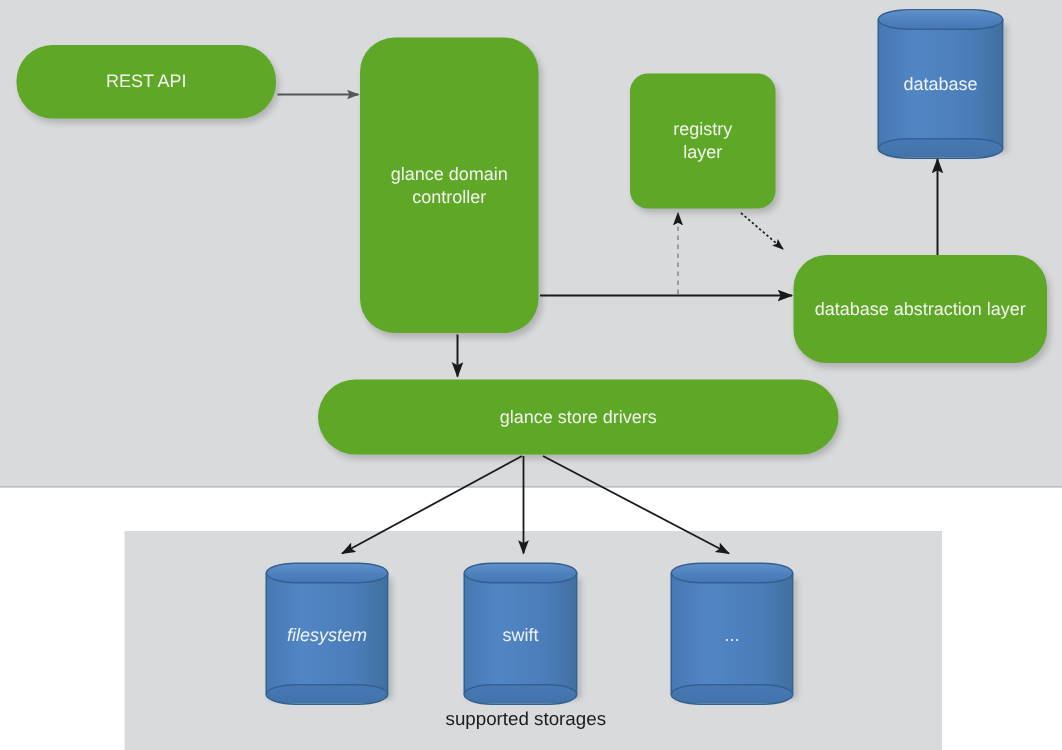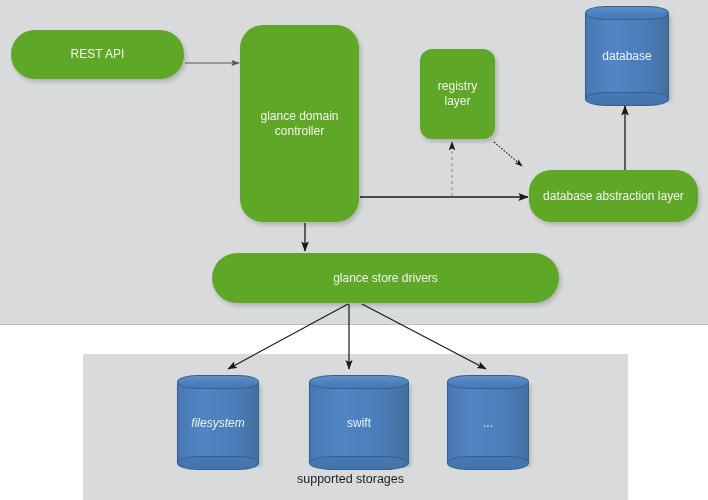--- a/index.html
+++ b/index.html
@@ -40,22 +40,22 @@
     justify-content: center;
     text-align: center;
     color: #f2f5ef;
     font-size: 12px;
     line-height: 15px;
     box-sizing: border-box;
     padding: 14px 6px;
   }
   #node-rest-api   { left: 11px;  top: 30px;  width: 173px; height: 49px;  border-radius: 24px; }
   #node-gdc        { left: 240px; top: 25px;  width: 119px; height: 197px; border-radius: 23px; }
-  #node-registry   { left: 420px; top: 49px;  width: 75px;  height: 90px;  }
-  #node-dal        { left: 529px; top: 170px; width: 169px; height: 52px;  border-radius: 22px; }
+  #node-registry   { left: 420px; top: 49px;  width: 97px;  height: 90px;  }
+  #node-dal        { left: 529px; top: 170px; width: 169px; height: 72px;  border-radius: 22px; }
   #node-gsd        { left: 212px; top: 253px; width: 347px; height: 50px;  border-radius: 25px; justify-content: center; }
 
   
   .cyl {
     position: absolute;
     border-radius: 19px;
   }
   .cyl .body {
     position: absolute;
     left: 0; right: 0;
@@ -87,21 +87,21 @@
     display: flex;
     align-items: center;
     justify-content: center;
     color: #eef3f9;
     font-size: 12px;
     z-index: 3;
     text-align: center;
   }
   #cyl-database   { left: 585px; top: 6px;   width: 84px;  height: 100px; }
   #cyl-filesystem { left: 177px; top: 375px; width: 82px;  height: 95px; font-style: italic;  }
-  #cyl-swift      { left: 309px; top: 375px; width: 76px;  height: 95px; padding-left: 24px;  }
+  #cyl-swift      { left: 309px; top: 375px; width: 76px;  height: 95px;  }
   #cyl-other      { left: 447px; top: 375px; width: 82px;  height: 95px;  }
 
   
   .caption {
     position: absolute;
     color: #1c1c1c;
     font-size: 12.5px;
   }
   #caption-supported {
     left: 297px; top: 472px; text-align: right;

